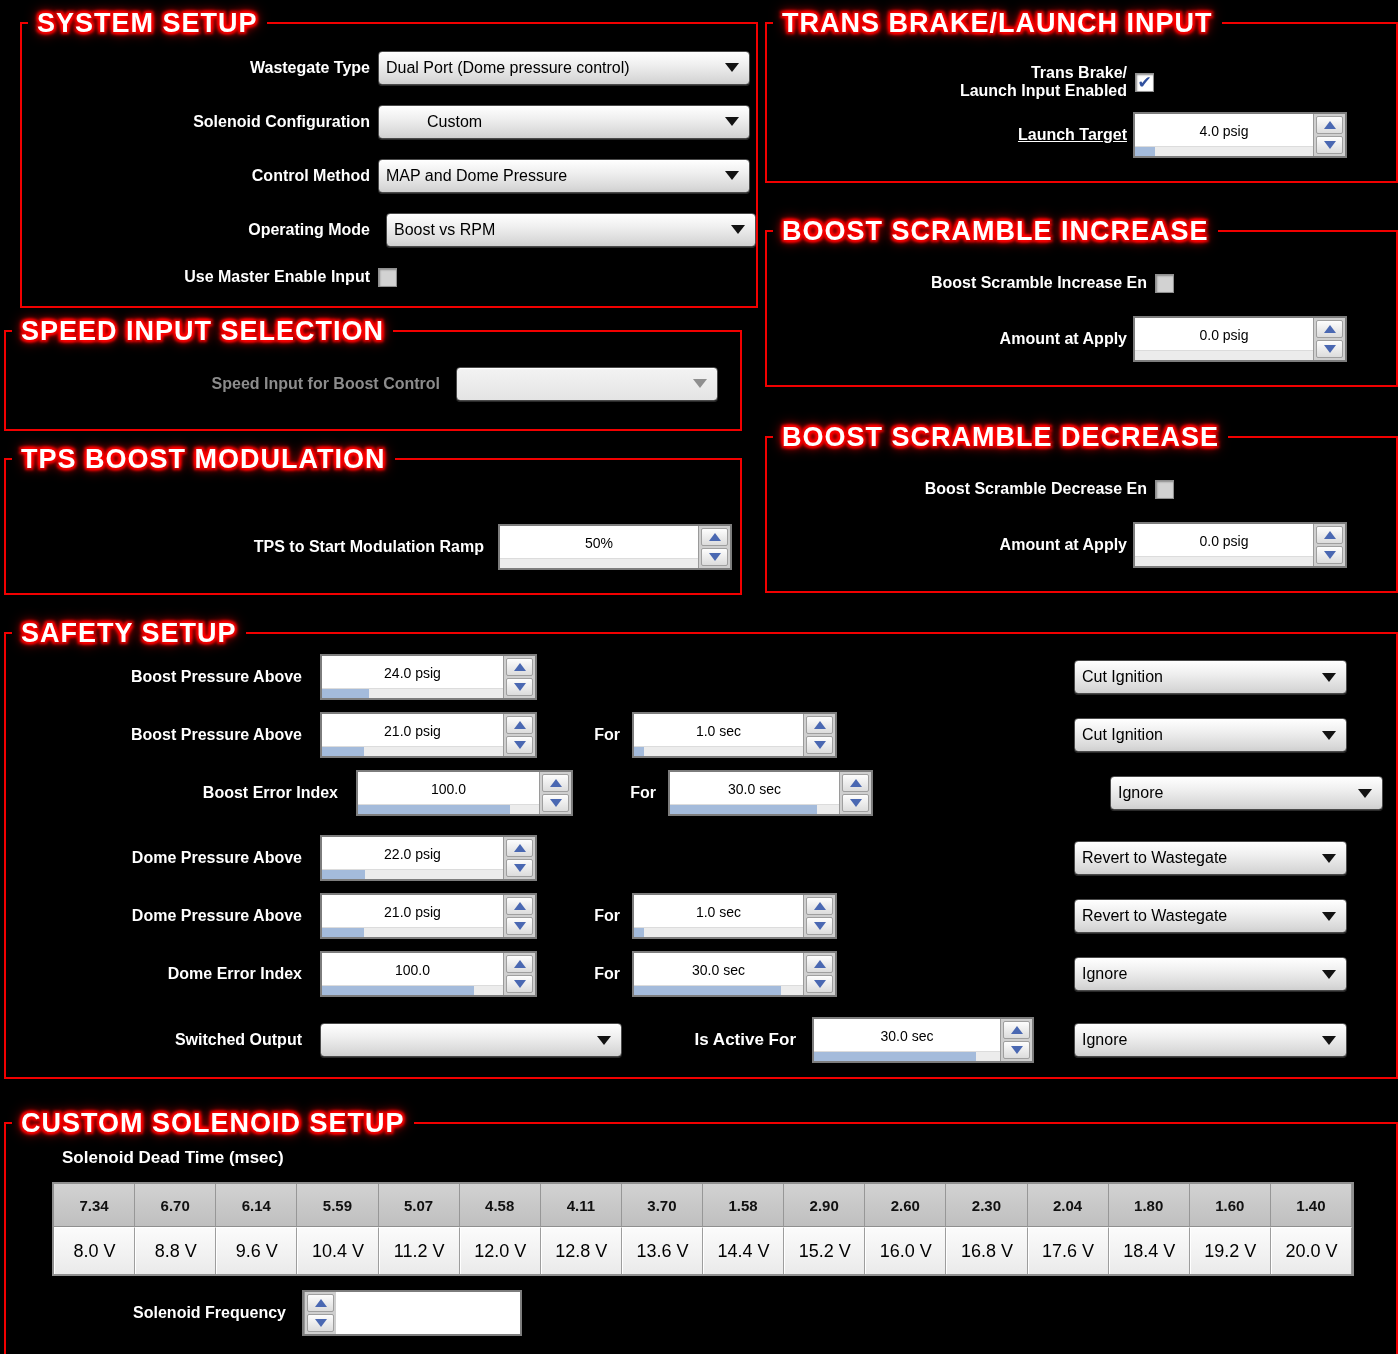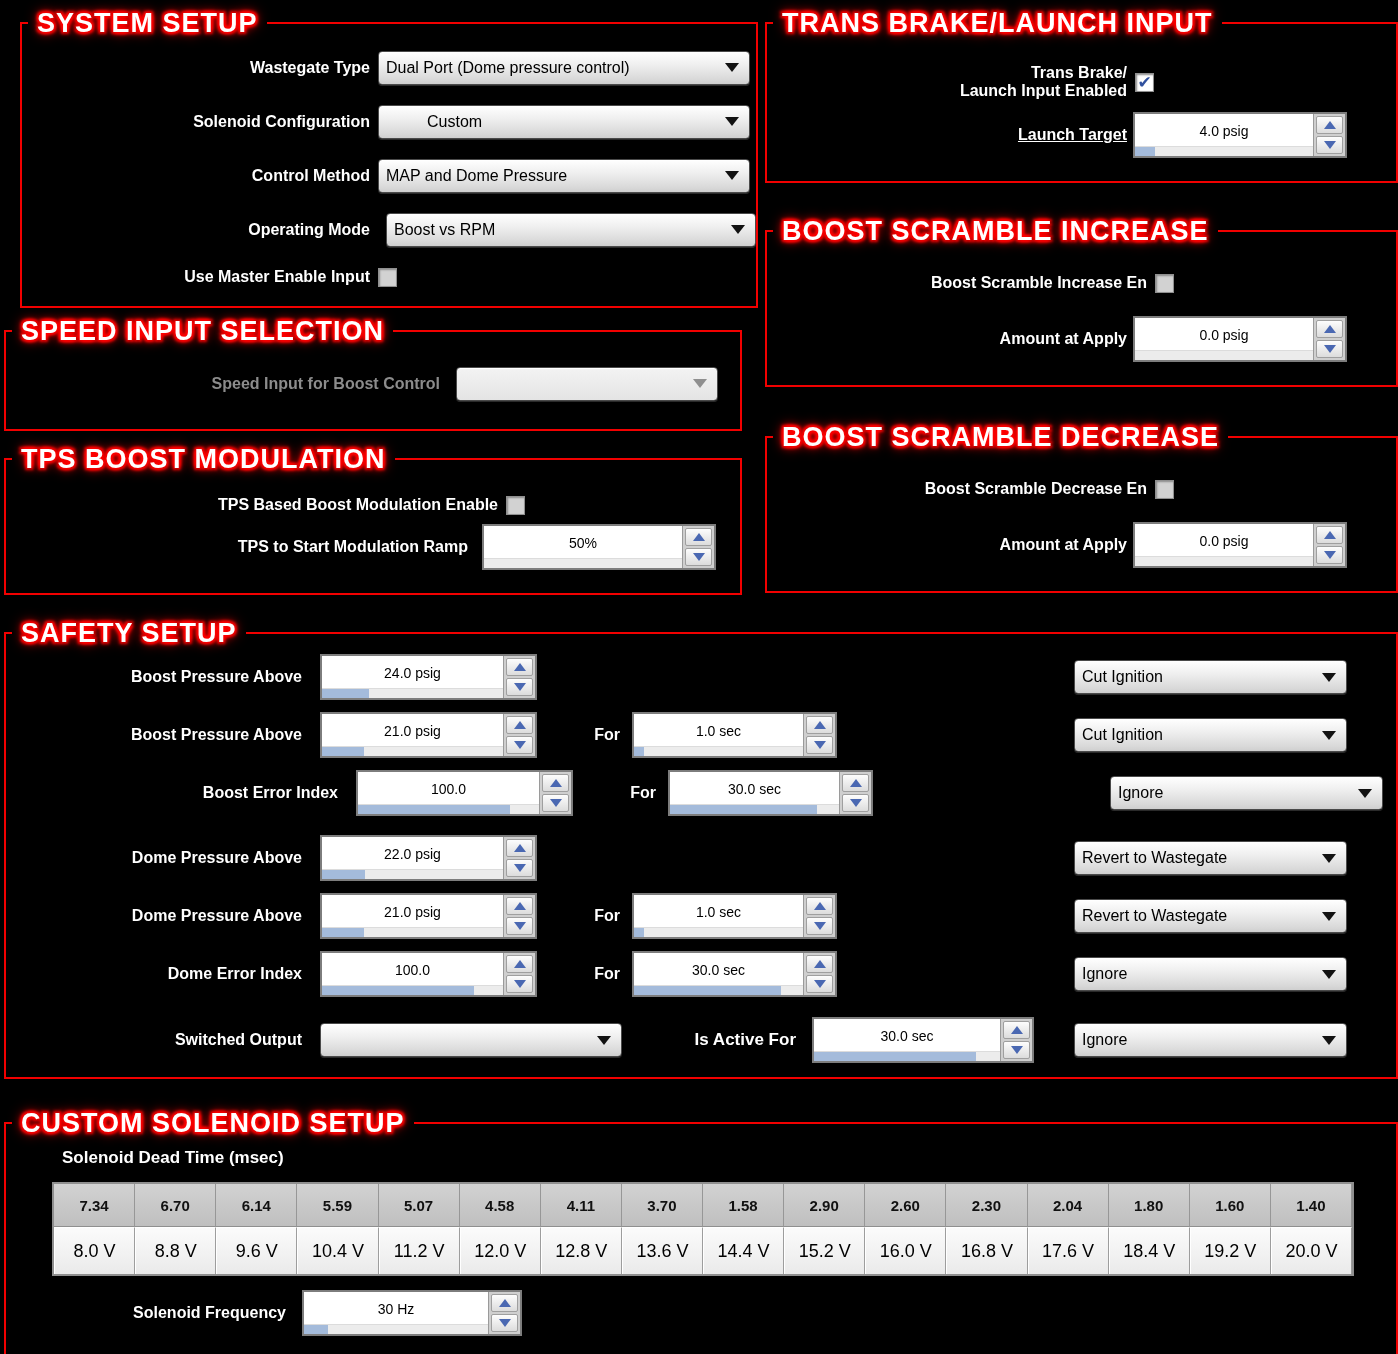--- a/index.html
+++ b/index.html
@@ -142,28 +142,22 @@
     <span class="lbl disabled" style="width:434px;">Speed Input for Boost Control</span>
     <div class="dropdown disabled" style="margin-left:16px;width:262px;">
       <span class="dd-value"></span>
       <span class="dd-arrow"></span>
     </div>
   </div>
 </div>
 
 <div class="section" style="left:4px;top:458px;width:734px;height:133px;">
   <div class="section-title">TPS BOOST MODULATION</div>
-  <div class="row" style="top:30px;height:30px;">
-    <span class="lbl" style="width:492px;">TPS Based Boost Modulation Enable</span>
-    <div class="checkbox" style="margin-left:8px;">
-      
-    </div>
-  </div>
   <div class="row" style="top:64px;height:46px;">
-    <span class="lbl" style="width:462px;">TPS to Start Modulation Ramp</span>
+    <span class="lbl" style="width:462px;padding-left:16px;">TPS to Start Modulation Ramp</span>
     <div class="spinner" style="margin-left:14px;width:234px;">
       <div class="spin-main">
         <span class="spin-value">50%</span>
         <div class="spin-track">
             <div class="spin-fill" style="width: 0%;"></div>
           </div>
       </div>
       <div class="spin-btns">
         <div class="spin-btn">
             <span class="tri-up"></span>
@@ -547,26 +541,20 @@
     <div class="sol-v">16.8 V</div>
     <div class="sol-v">17.6 V</div>
     <div class="sol-v">18.4 V</div>
     <div class="sol-v">19.2 V</div>
     <div class="sol-v">20.0 V</div>
   </div>
 
   <div class="row" style="top:166px;height:46px;">
     <span class="lbl" style="width:280px;">Solenoid Frequency</span>
     <div class="spinner" style="margin-left:16px;width:220px;">
-      <div class="spin-main">
-        <span class="spin-value">30 Hz</span>
-        <div class="spin-track">
-            <div class="spin-fill" style="width: 13%;"></div>
-          </div>
-      </div>
       <div class="spin-btns">
         <div class="spin-btn">
             <span class="tri-up"></span>
           </div>
         <div class="spin-btn">
             <span class="tri-down"></span>
           </div>
       </div>
     </div>
   </div>

